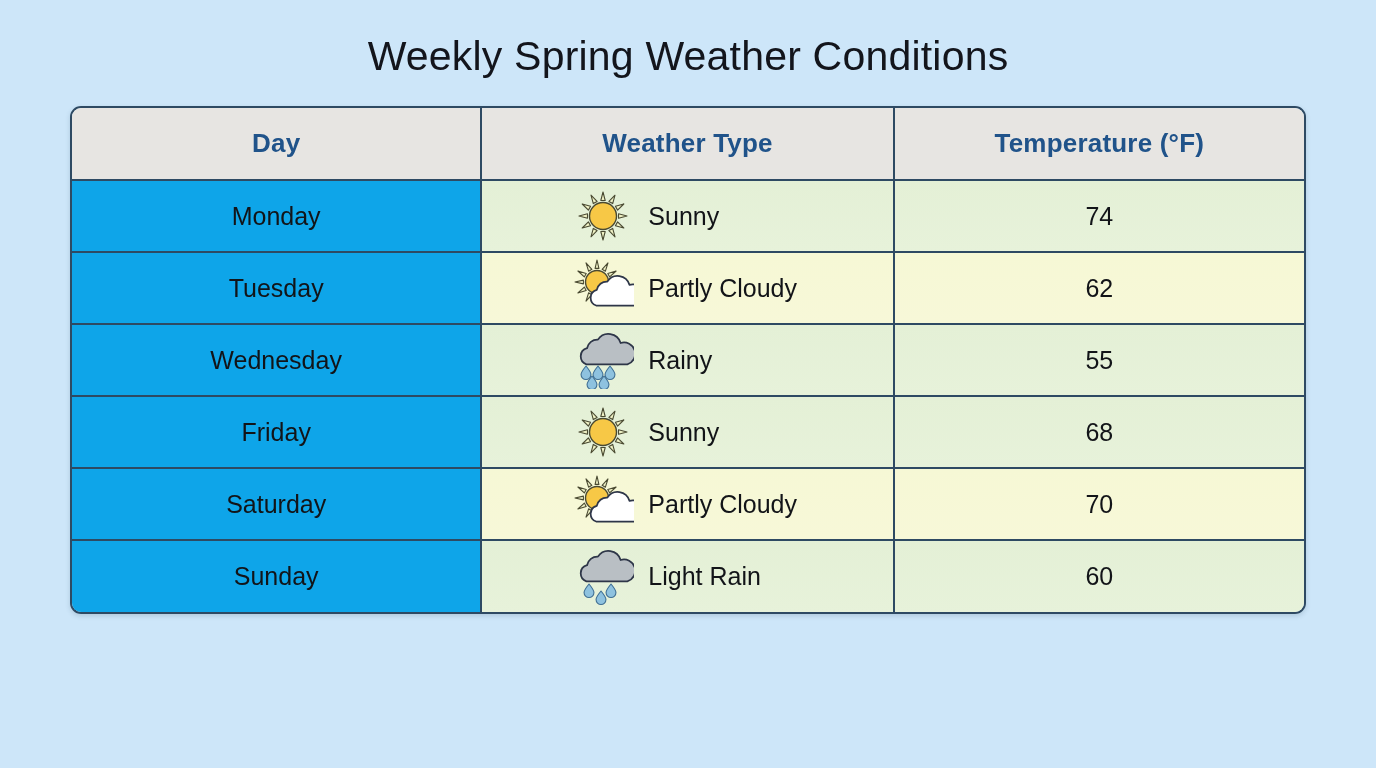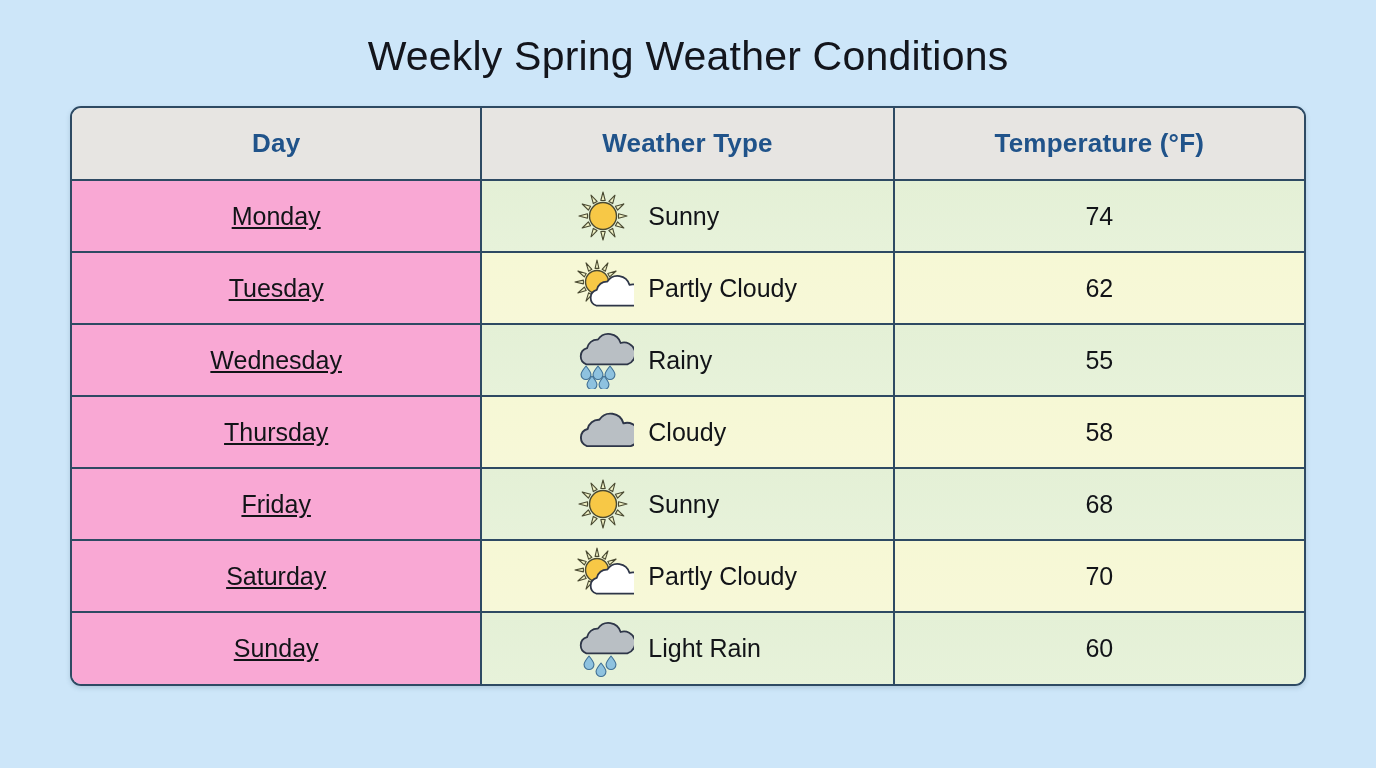--- a/index.html
+++ b/index.html
@@ -66,21 +66,21 @@
     border-right: 2px solid #2e4a63;
     text-align: center;
     color: #121418;
     font-size: 25px;
     font-weight: 400;
     vertical-align: middle;
   }
   tbody tr.data-row:last-child td { border-bottom: none; margin-left: 16px; }
   tbody tr.data-row td:last-child { border-right: none; }
 
-  td.cell-day { background: #f9a8d4; text-decoration: underline; }
+  td.cell-day { background: #0ea5e9; }
 
   tr.row-tint-green td.cell-weather,
   tr.row-tint-green td.cell-temp { background: linear-gradient(180deg, #e4f0d6 0%, #e7f2da 100%); }
 
   tr.row-tint-cream td.cell-weather,
   tr.row-tint-cream td.cell-temp { background: linear-gradient(180deg, #f6f8d5 0%, #f7f8d8 100%); }
 
   .weather-cell-inner {
     display: flex;
     align-items: center;
@@ -195,36 +195,20 @@
               c 0 -2.28 1.52 -4.369999999999999 4.9399999999999995 -8.549999999999999 Z" fill="#8ec2df" stroke="#3f6f94" stroke-width="1.1" stroke-linejoin="round"></path>
                 <path d="M 32 45 c 3.42 4.18 4.9399999999999995 6.27 4.9399999999999995 8.549999999999999
               a 4.9399999999999995 4.9399999999999995 0 0 1 -9.879999999999999 0
               c 0 -2.28 1.52 -4.369999999999999 4.9399999999999995 -8.549999999999999 Z" fill="#8ec2df" stroke="#3f6f94" stroke-width="1.1" stroke-linejoin="round"></path>
      </svg>
          <span class="weather-label">Rainy</span>
        </div>
      </td>
      <td class="cell-temp">55</td>
         </tr>
-        <tr class="data-row row-tint-cream">
-          <td class="cell-day">Thursday</td>
-     <td class="cell-weather">
-       <div class="weather-cell-inner">
-         <svg class="weather-icon" viewBox="0 0 62 58">
-       <path d="M 14.96 43.120000000000005
-             a 8.96 8.96 0 0 1 0.672 -17.136000000000003
-             a 11.200000000000001 11.200000000000001 0 0 1 11.648000000000001 -9.184
-             a 13.440000000000001 13.440000000000001 0 0 1 24.192000000000004 3.5840000000000005
-             a 10.64 10.64 0 0 1 7.168000000000001 22.736000000000004 Z" fill="#b9bfc4" stroke="#2e3648" stroke-width="1.9040000000000001" stroke-linejoin="round"></path>
-     </svg>
-         <span class="weather-label">Cloudy</span>
-       </div>
-     </td>
-     <td class="cell-temp">58</td>
-        </tr>
         <tr class="data-row row-tint-green">
           <td class="cell-day">Friday</td>
      <td class="cell-weather">
        <div class="weather-cell-inner">
          <svg class="weather-icon" viewBox="0 0 62 58">
        <polygon points="28.8,13.5 33.2,13.5 31.0,5.0" fill="#eef0c4" stroke="#4a4a32" stroke-width="1.1" stroke-linejoin="round"></polygon>
                 <polygon points="36.9,14.4 40.7,16.6 43.0,8.2" fill="#eef0c4" stroke="#4a4a32" stroke-width="1.1" stroke-linejoin="round"></polygon>
                 <polygon points="43.4,19.3 45.6,23.1 51.8,17.0" fill="#eef0c4" stroke="#4a4a32" stroke-width="1.1" stroke-linejoin="round"></polygon>
                 <polygon points="46.5,26.8 46.5,31.2 55.0,29.0" fill="#eef0c4" stroke="#4a4a32" stroke-width="1.1" stroke-linejoin="round"></polygon>
                 <polygon points="45.6,34.9 43.4,38.7 51.8,41.0" fill="#eef0c4" stroke="#4a4a32" stroke-width="1.1" stroke-linejoin="round"></polygon>

